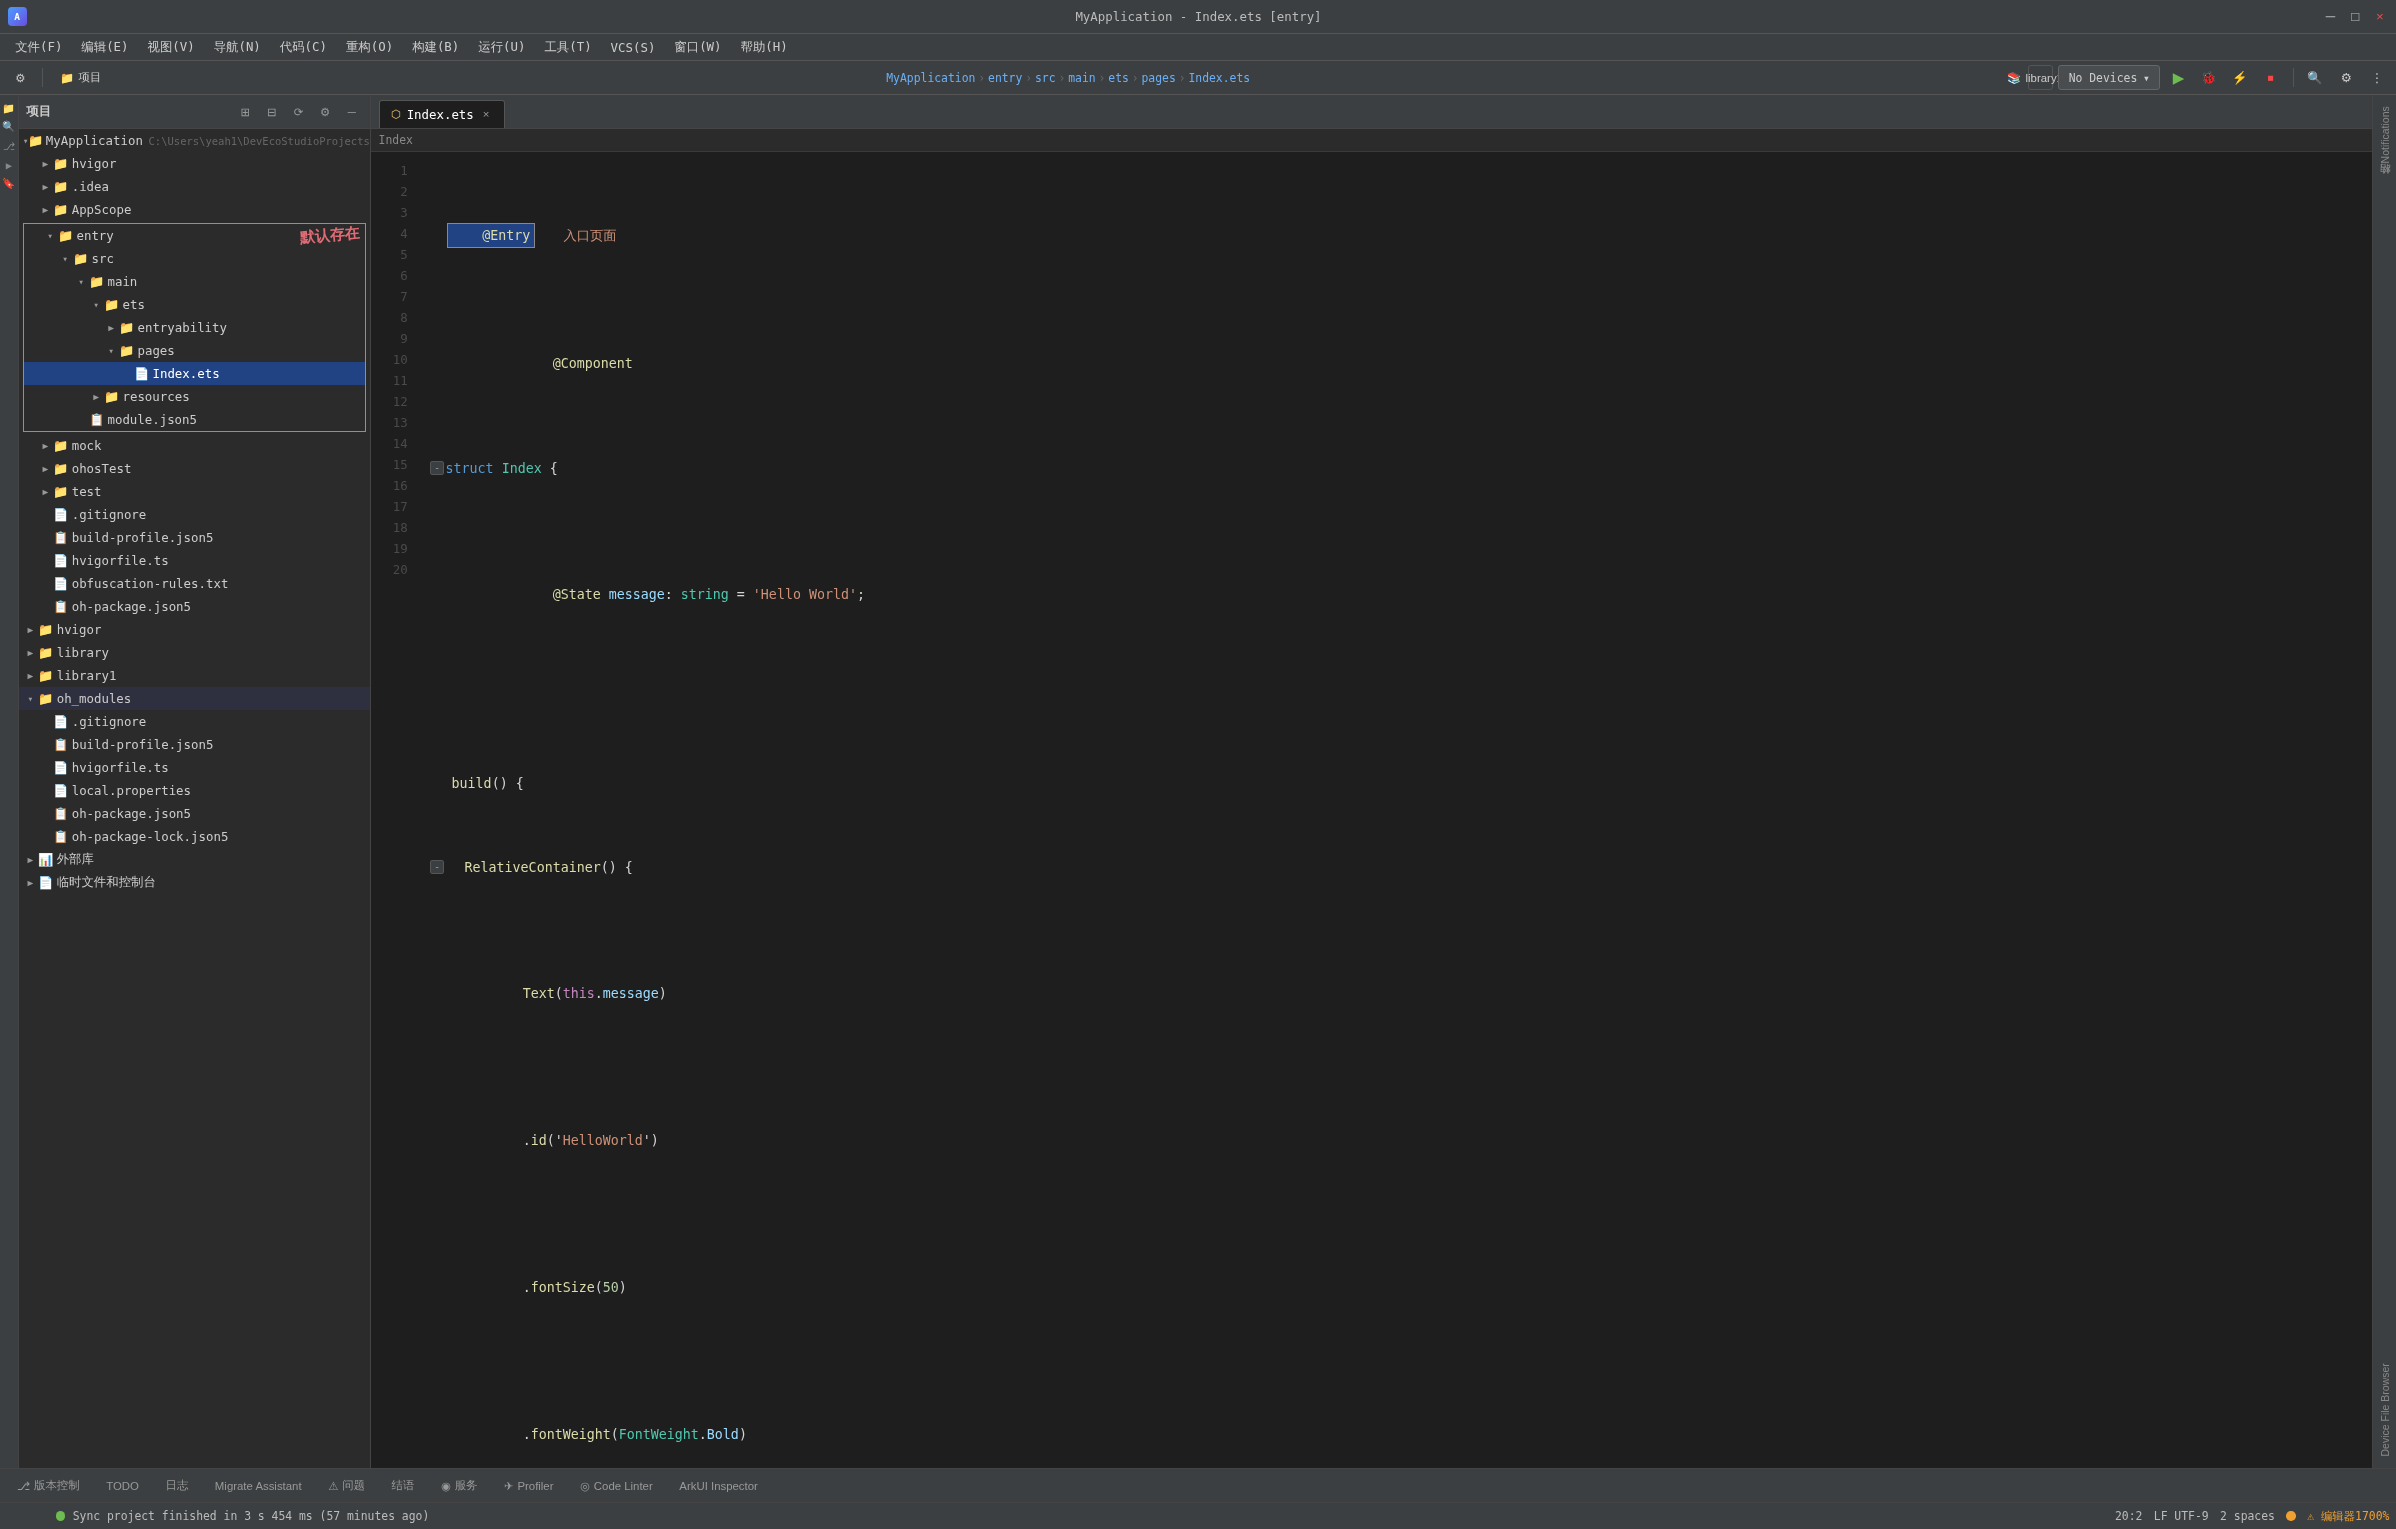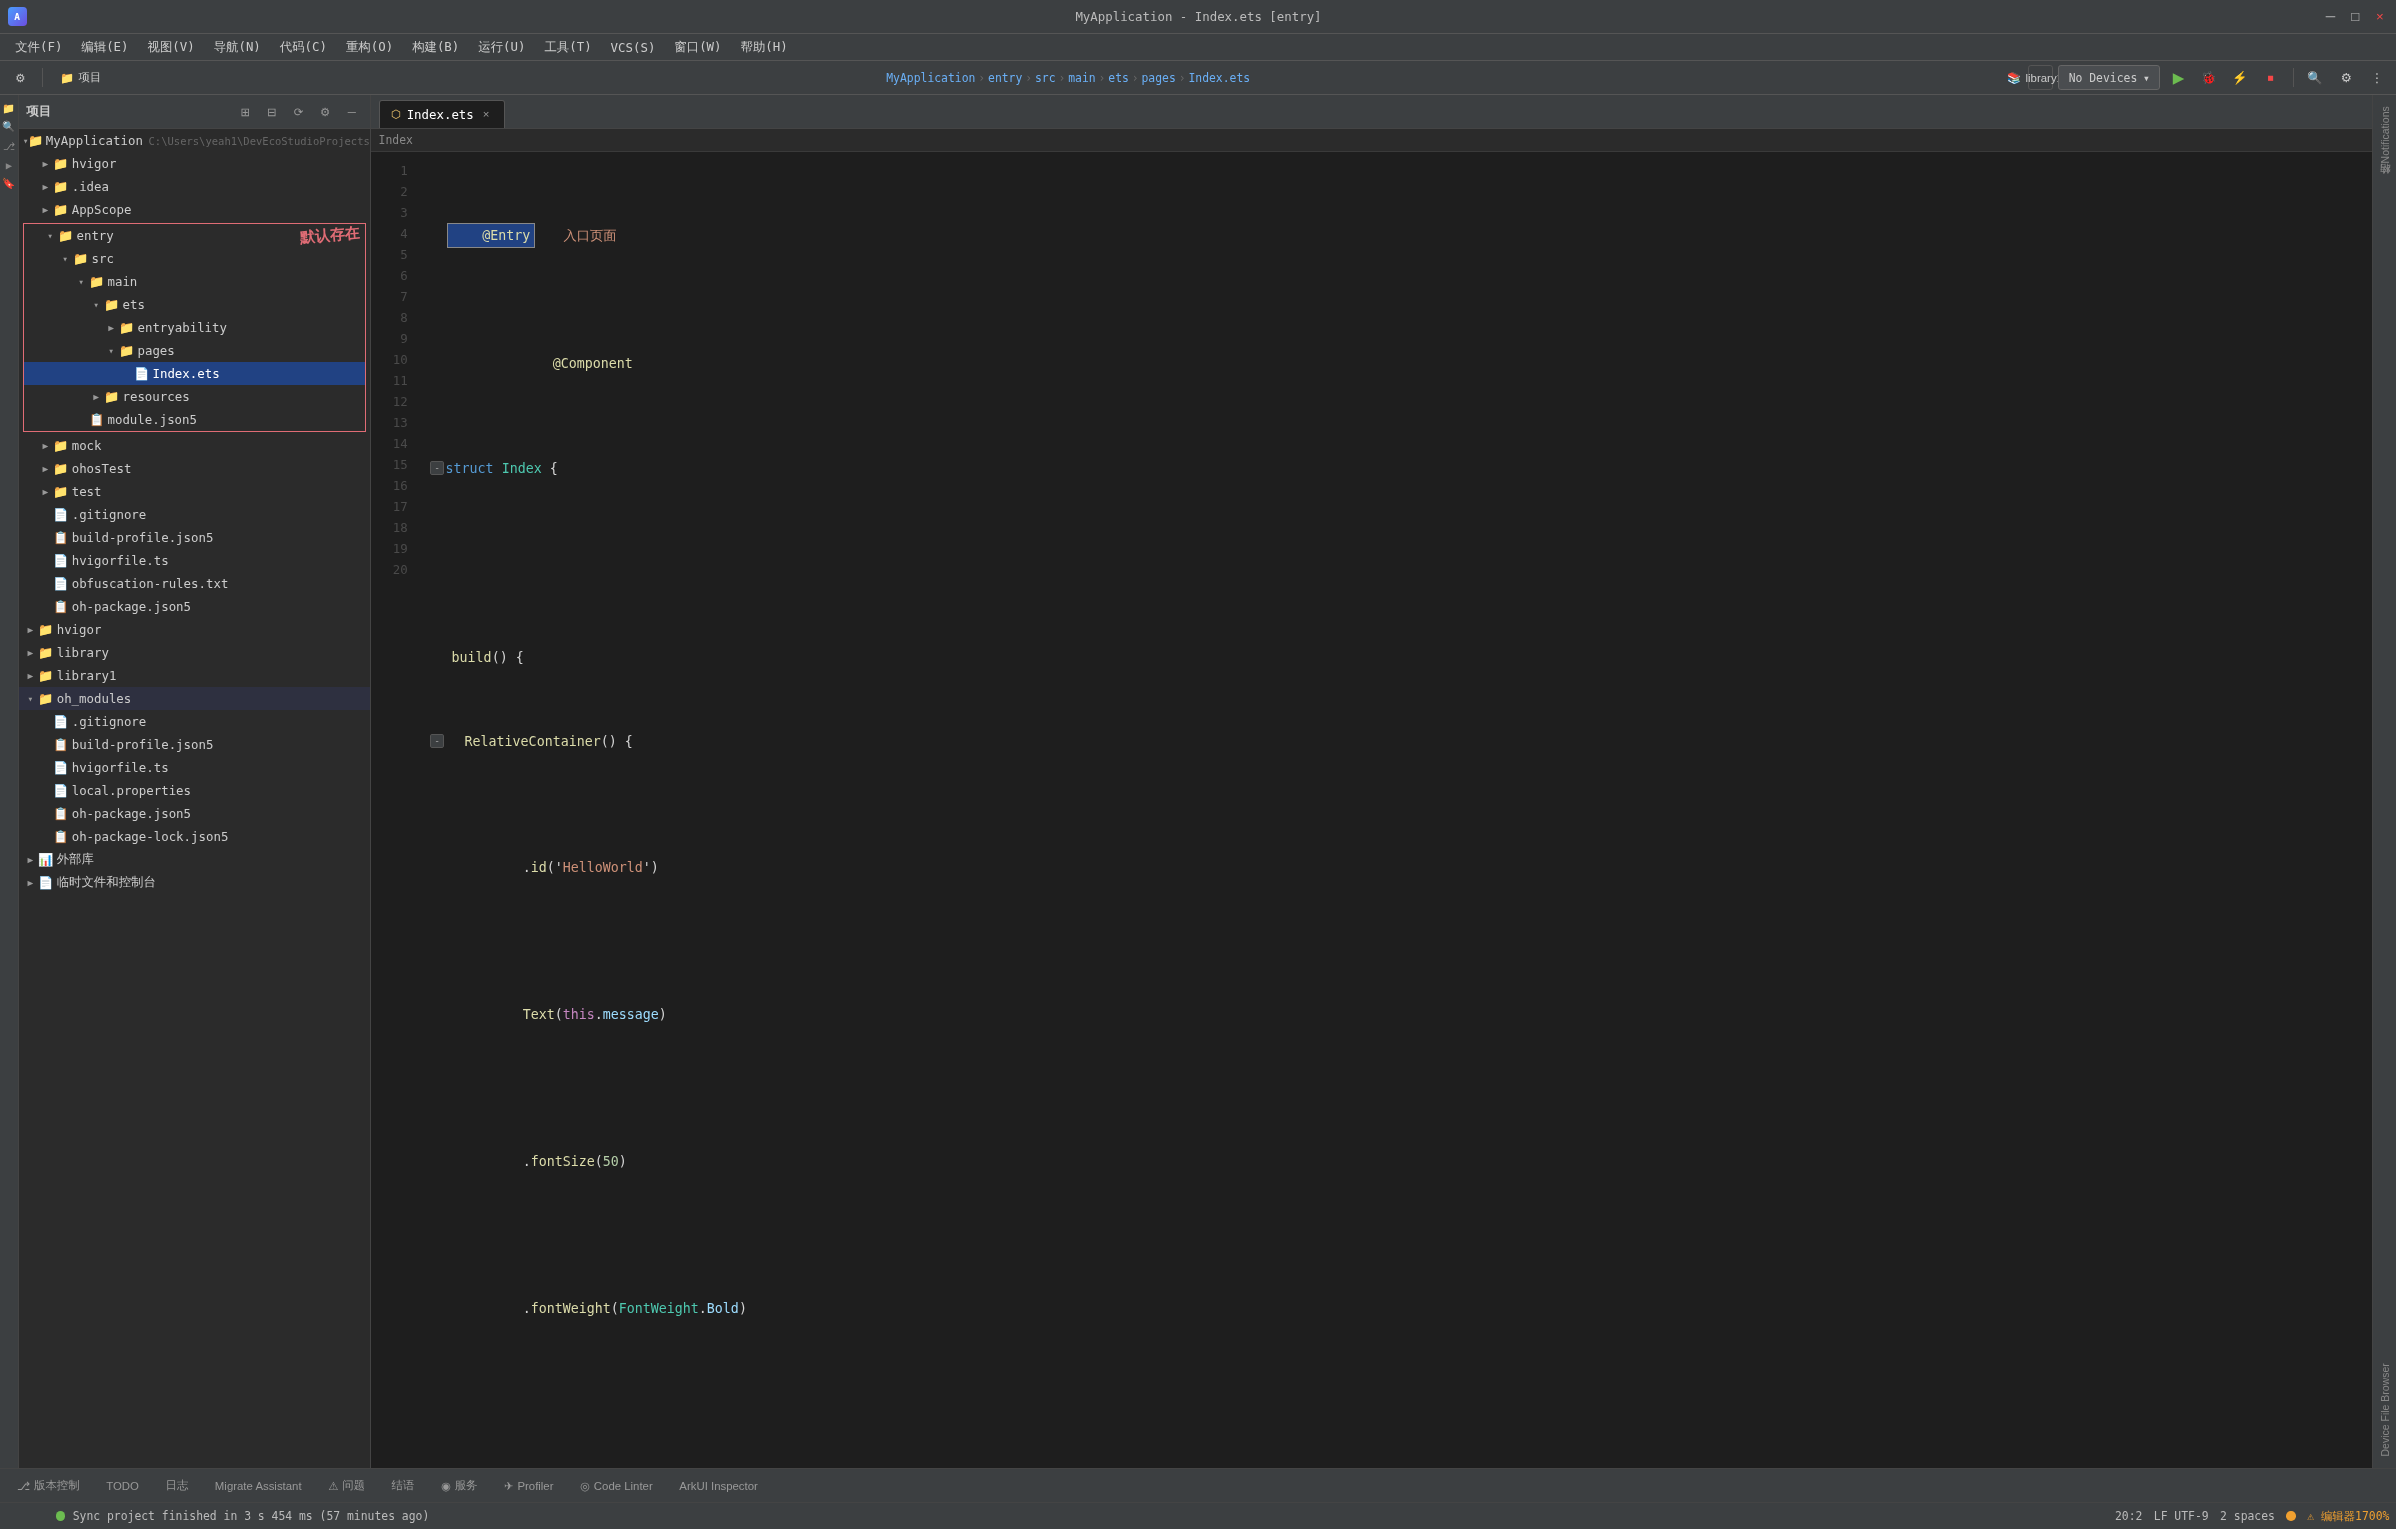--- a/index.html
+++ b/index.html
@@ -764,42 +764,46 @@
           <div>
             <span style="display:inline-block;width:19px;"></span>
             <span class="decorator">@Component</span>
           </div>
           
           <div style="display:flex;align-items:center;">
             <span class="fold-indicator" style="margin-left:3.8px;">-</span>
             <span class="kw2">struct </span><span class="type">Index </span><span class="punc">{</span>
           </div>
           
+          <div>
+            <span style="display:inline-block;width:25px;"></span>
+            <span class="decorator">@State </span><span class="var">message</span><span class="punc">: </span><span class="type">string</span><span class="punc"> = </span><span class="str">'Hello World'</span><span class="punc">;</span>
+          </div>
           
           <div>&nbsp;</div>
           
           <div style="display:flex;align-items:center;">
             <span style="display:inline-block;width:25px;"></span>
             <span class="fn">build</span><span class="punc">() {</span>
           </div>
           
           <div style="display:flex;align-items:center;">
             <span class="fold-indicator" style="margin-left:3.8px;">-</span>
             <span style="display:inline-block;width:19px;"></span>
             <span class="fn">RelativeContainer</span><span class="punc">() {</span>
           </div>
           
           <div>
+            <span style="display:inline-block;width:44px;"></span>
+            <span class="fn">Text</span><span class="punc">(</span><span class="kw">this</span><span class="punc">.</span><span class="prop">message</span><span class="punc">)</span>
+          </div>
+          
+          <div>
             <span style="display:inline-block;width:63px;"></span>
             <span class="punc">.</span><span class="method">id</span><span class="punc">('</span><span style="color:#ce9178;">HelloWorld</span><span class="punc">')</span>
-          </div>
-          
-          <div>
-            <span style="display:inline-block;width:44px;"></span>
-            <span class="fn">Text</span><span class="punc">(</span><span class="kw">this</span><span class="punc">.</span><span class="prop">message</span><span class="punc">)</span>
           </div>
           
           <div>
             <span style="display:inline-block;width:63px;"></span>
             <span class="punc">.</span><span class="method">fontSize</span><span class="punc">(</span><span class="num">50</span><span class="punc">)</span>
           </div>
           
           <div>
             <span style="display:inline-block;width:63px;"></span>
             <span class="punc">.</span><span class="method">fontWeight</span><span class="punc">(</span><span class="type">FontWeight</span><span class="punc">.</span><span class="prop">Bold</span><span class="punc">)</span>

